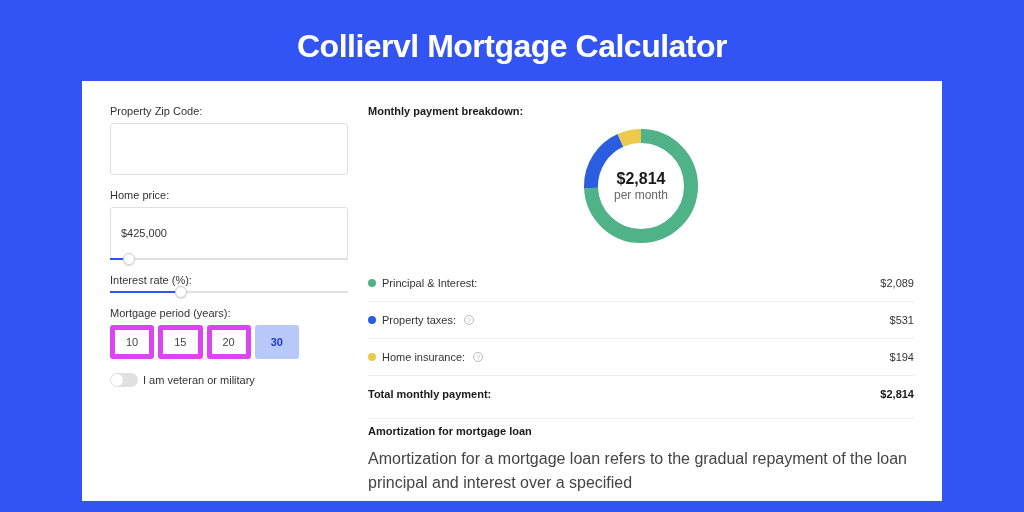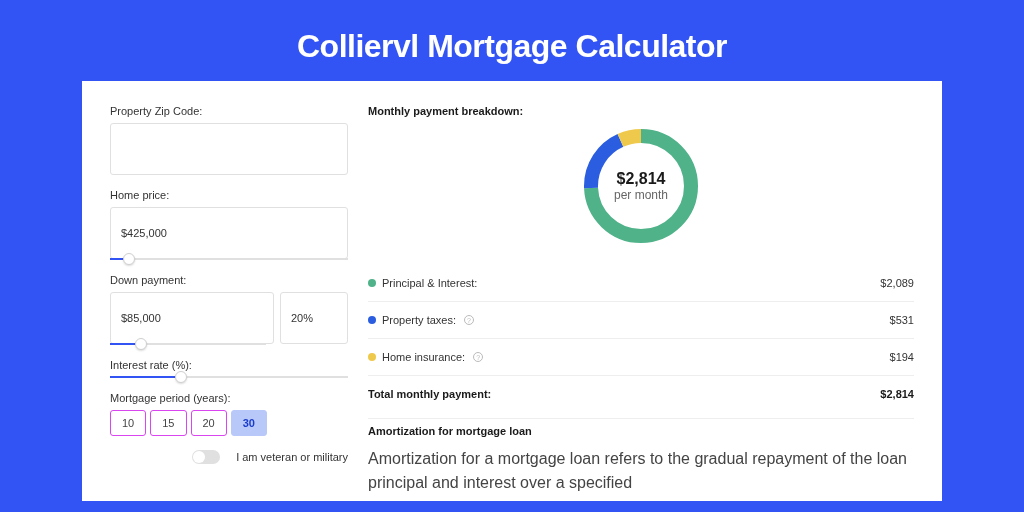--- a/index.html
+++ b/index.html
@@ -68,41 +68,40 @@
   box-shadow: 0 1px 2px rgba(0,0,0,0.15);
   position: absolute;
   top: -5px;
   transform: translateX(-50%);
 }
 .dp-row { display: flex; gap: 6px; }
 .dp-row .text-input:first-child { flex: 1; }
 .dp-row .text-input:last-child { width: 68px; }
 .period-row { display: flex; gap: 4px; }
 .period-btn {
-  border: 1px solid #d946ef;
+  border: 5px solid #d946ef;
   background: #fff;
   color: #444;
   font-size: 11px;
   padding: 6px 11px;
   border-radius: 3px;
   cursor: pointer;
   text-align: right;
 }
 .period-btn.active {
   background: #b8c8f9;
   border-color: #b8c8f9;
   color: #1a3cc9;
   font-weight: 600;
 }
 .toggle-row {
   display: flex;
   align-items: center;
-  gap: 16px;
+  gap: 5px;
   margin-top: 14px;
-  justify-content: flex-end;
 }
 .toggle {
   width: 28px;
   height: 14px;
   background: #e0e0e0;
   border-radius: 10px;
   position: relative;
 }
 .toggle-knob {
   width: 12px;
@@ -200,31 +199,20 @@
 
     <div class="field">
       <label class="label">Home price:</label>
       <input class="text-input" value="$425,000" style="">
       <div class="slider-track">
         <div class="slider-fill" id="hp-fill" style="width: 8%;"></div>
         <div class="slider-thumb" id="hp-thumb" style="left: 8%;"></div>
       </div>
     </div>
 
-    <div class="field">
-      <label class="label">Down payment:</label>
-      <div class="dp-row">
-        <input class="text-input" value="$85,000" style="">
-        <input class="text-input" value="20%" style="">
-      </div>
-      <div class="slider-track" style="width:156px">
-        <div class="slider-fill" id="dp-fill" style="width: 20%;"></div>
-        <div class="slider-thumb" id="dp-thumb" style="left: 20%;"></div>
-      </div>
-    </div>
 
     <div class="field">
       <label class="label">Interest rate (%):</label>
       <div class="slider-track">
         <div class="slider-fill" id="ir-fill" style="width: 30%;"></div>
         <div class="slider-thumb" id="ir-thumb" style="left: 30%;"></div>
       </div>
     </div>
 
     <div class="field">

